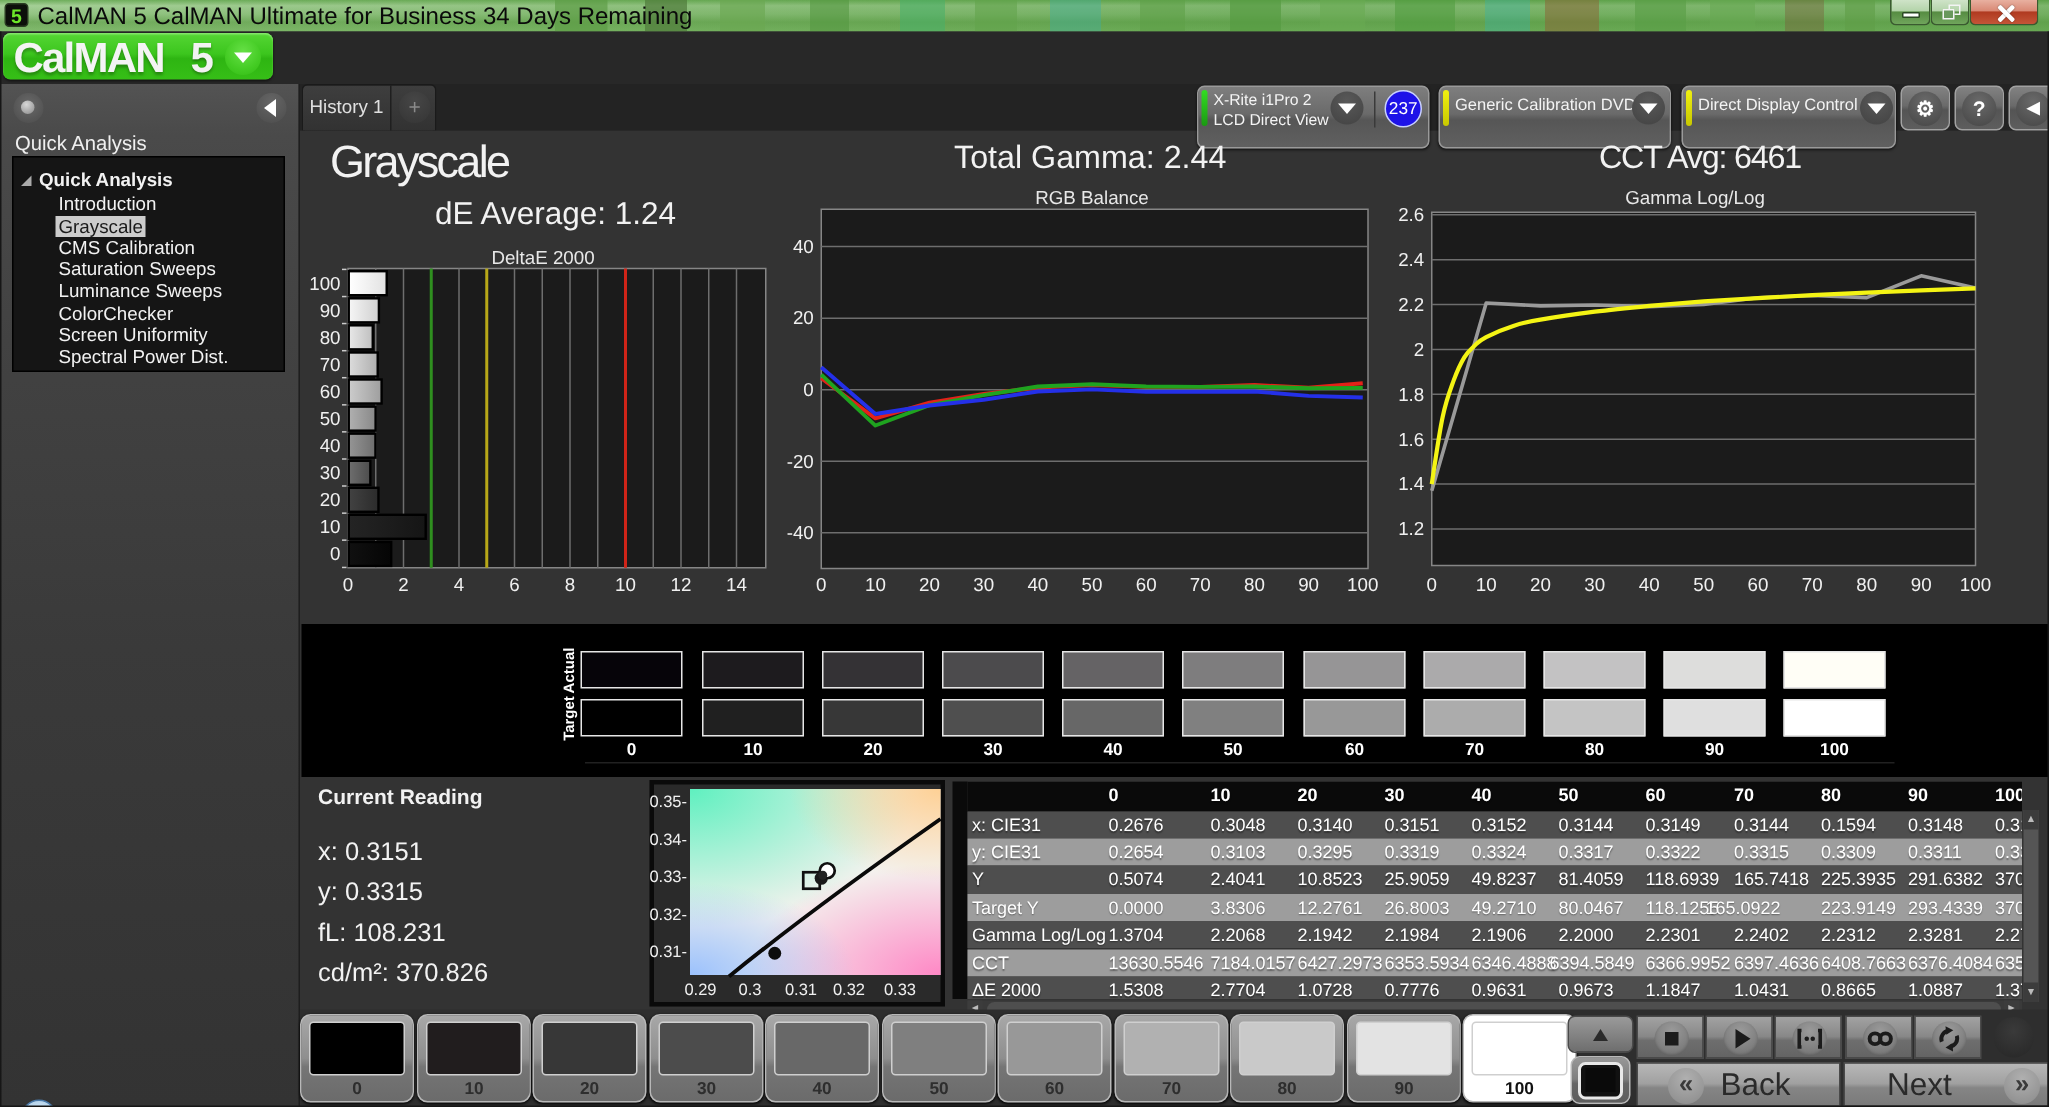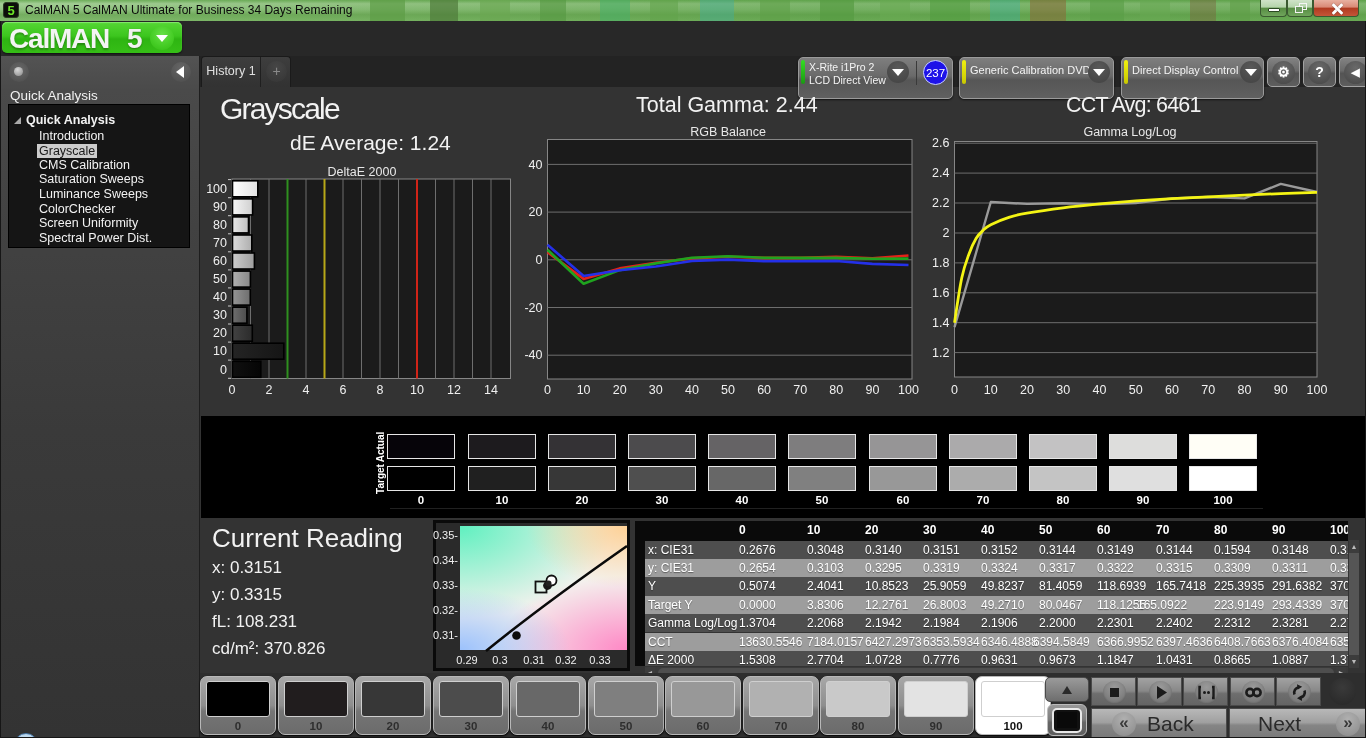--- a/index.html
+++ b/index.html
@@ -6,21 +6,21 @@
 body, text { font-family:"Liberation Sans", sans-serif; }
 #app { position:relative; width:1366px; height:738px; background:#333333; overflow:hidden; }
 
 
 #titlebar { position:absolute; left:0; top:0; width:1366px; height:21px;
   background:linear-gradient(180deg,#6fae5c 0%,#a5cf97 18%,#93c483 45%,#74ad60 70%,#82bb6e 100%); }
 #titlebar .blk { position:absolute; top:0; height:21px; }
 #icon5 { position:absolute; left:3px; top:2px; width:16px; height:16px; background:#0c0f0a;
   border:1px solid #2a3b22; border-radius:3px; color:#6ce628; font-weight:bold; font-size:13px;
   text-align:center; line-height:15px; }
-#titletext { position:absolute; left:25px; top:3px; font-size:12px; color:#0a0a0a; }
+#titletext { position:absolute; left:25px; top:3px; font-size:16px; color:#0a0a0a; }
 .winbtn { position:absolute; top:0; height:17px; border:1px solid #3a5a30; border-top:none;
   border-radius:0 0 4px 4px; }
 #btnmin { left:1260px; width:27px; background:linear-gradient(180deg,#cfe3c8 0%,#b4d4aa 45%,#568c42 50%,#70a55c 100%); }
 #btnmax { left:1287px; width:26px; background:linear-gradient(180deg,#cfe3c8 0%,#b4d4aa 45%,#568c42 50%,#70a55c 100%); }
 #btncls { left:1313px; width:46px; background:linear-gradient(180deg,#e8b0a0 0%,#d98975 45%,#b03a20 50%,#c45538 100%); }
 
 
 #appheader { position:absolute; left:0; top:21px; width:1366px; height:35px; background:#282828; }
 #logo { position:absolute; left:2px; top:1px; width:180px; height:31px; border-radius:5px;
   background:linear-gradient(180deg,#55d634 0%,#3cc61e 45%,#2eb512 55%,#36bf17 100%);
@@ -92,21 +92,21 @@
 #blackstrip { position:absolute; left:201px; top:416px; width:1165px; height:102px; background:#000; }
 .sw { position:absolute; width:68px; height:25px; border:1.5px solid #e6e6e6; }
 .swlbl { position:absolute; width:68px; text-align:center; font-size:11.5px; font-weight:bold; color:#fff; }
 .vlab { position:absolute; width:13px; height:26px; overflow:visible; }
 .vlab span { position:absolute; left:6px; top:13px; transform:translate(-50%,-50%) rotate(-90deg);
   font-size:10px; font-weight:bold; color:#fff; white-space:nowrap; display:block; }
 #stripline { position:absolute; left:390px; top:508px; width:873px; height:1px; background:#212121; }
 
 
 #cread { position:absolute; left:212px; top:521px; width:220px; height:150px; color:#f2f2f2; }
-#cread .h { position:absolute; left:0; top:2px; font-size:26px; }
+#cread .h { position:absolute; left:0; top:2px; font-size:14px;font-weight:bold; }
 #cread .v { position:absolute; left:0; font-size:17px; }
 
 
 #ciebox { position:absolute; left:433px; top:520px; width:197px; height:151px; background:#2a2a2a;
   border:3px solid #0a0a0a; }
 #ciecolor { position:absolute; left:460px; top:526px; width:166.5px; height:124px;
   background:
    radial-gradient(ellipse 120% 90% at 0% 100%, rgba(140,185,255,0.85) 0%, rgba(140,185,255,0) 55%),
    radial-gradient(ellipse 110% 90% at 100% 0%, rgba(255,205,140,0.9) 0%, rgba(255,205,140,0) 55%),
    radial-gradient(ellipse 130% 100% at 100% 100%, rgba(255,130,195,0.95) 0%, rgba(255,130,195,0) 60%),

